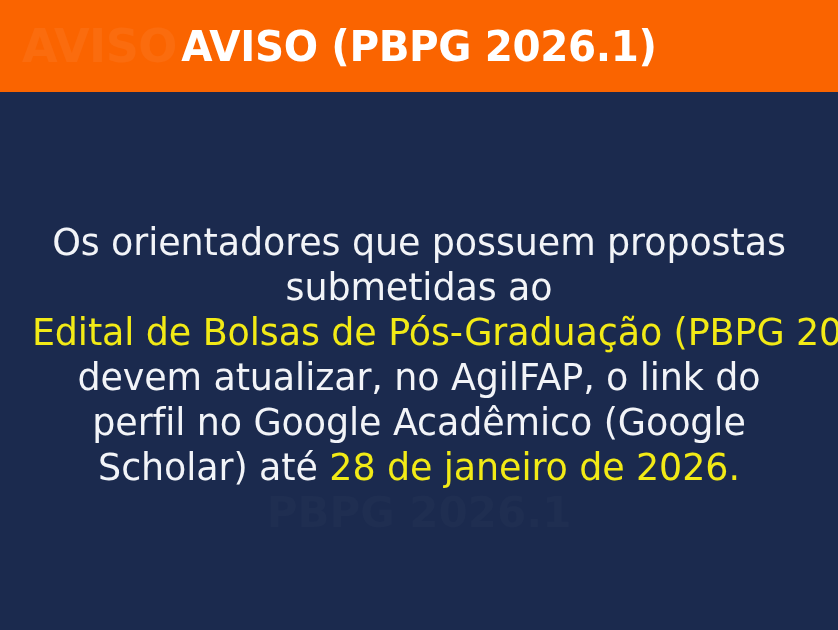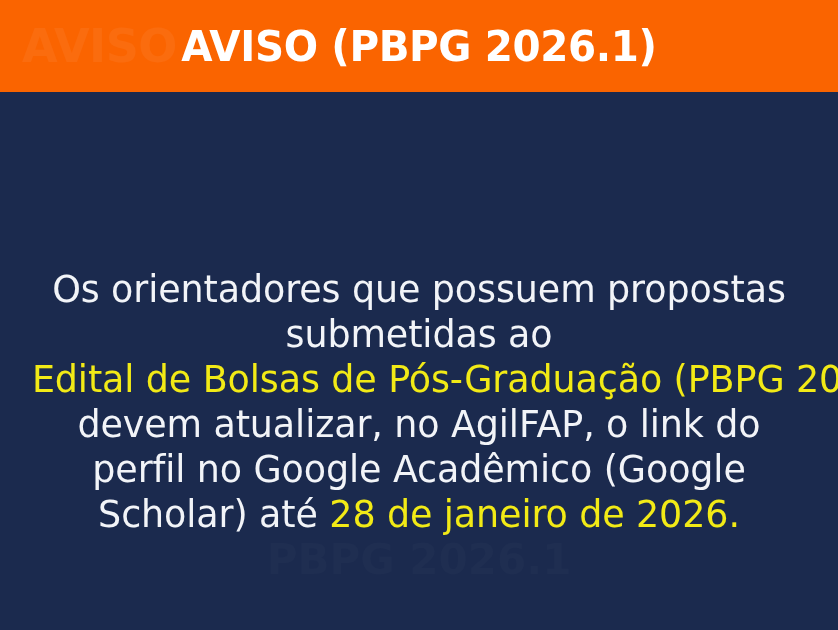--- a/index.html
+++ b/index.html
@@ -16,21 +16,20 @@
   }
 
   .notice-card {
     position: relative;
     width: 838px;
     height: 630px;
     background: #1b2a4e;
     display: flex;
     flex-direction: column;
     overflow: hidden;
-    gap: 47px;
   }
 
   
   .notice-header {
     position: relative;
     width: 100%;
     height: 92px;
     background: #fa6400;
     display: flex;
     align-items: center;

